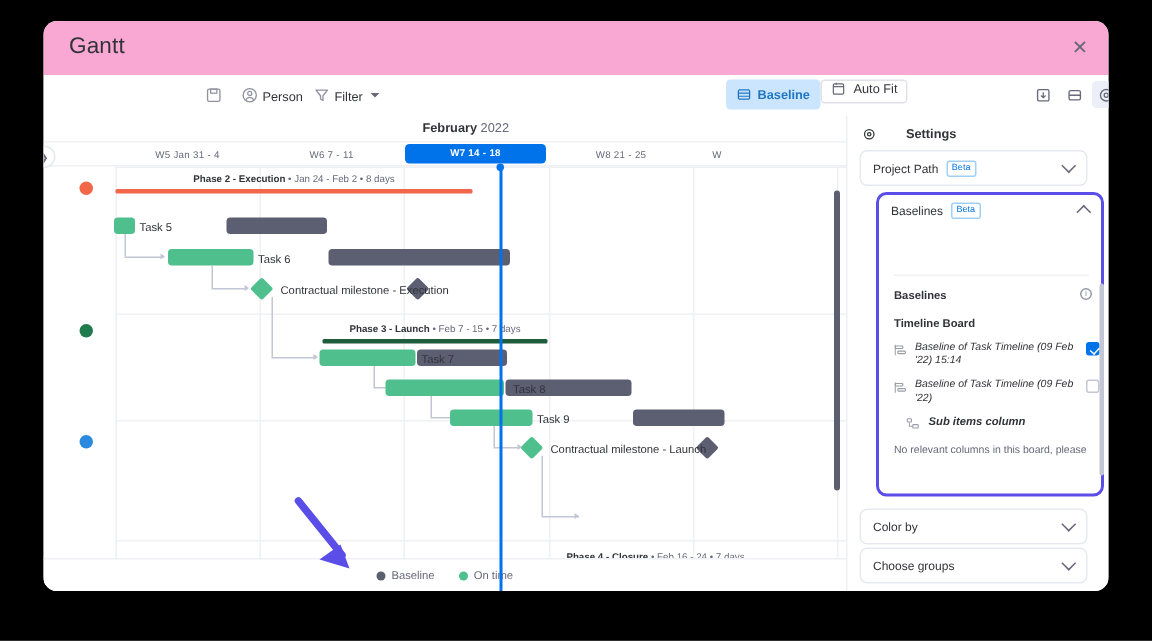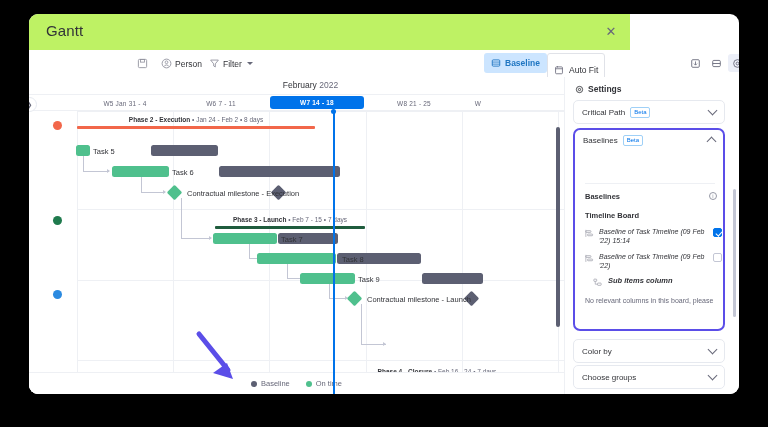--- a/index.html
+++ b/index.html
@@ -22,22 +22,22 @@
     left: 29px; top: 14px;
     width: 710px; height: 380px;
     background: #ffffff;
     border-radius: 9px;
     overflow: hidden;
   }
 
   
   .titlebar {
     position: absolute; left: 0; top: 0;
-    width: 601px; height: 36px;
-    background: #bef264;
+    width: 710px; height: 36px;
+    background: #f9a8d4;
   }
   .title-text {
     position: absolute; left: 17px; top: 8px;
     font-size: 15px; color: #323338; font-weight: 400;
     letter-spacing: .1px;
   }
   .close-btn {
     position: absolute; right: 12px; top: 11px;
     width: 14px; height: 14px;
     color: #676879; font-size: 13px; line-height: 14px;
@@ -81,22 +81,22 @@
   .baseline-chip {
     position: absolute; left: 455px; top: 3px;
     height: 20px; padding: 0 7px;
     display: flex; align-items: center; gap: 4px;
     background: #cce5ff; border-radius: 3px;
     font-size: 8.5px; color: #1f76c2; font-weight: 700;
     cursor: pointer;
   }
   .autofit-box {
     position: absolute; left: 518px; top: 3px;
-    height: 16px; padding: 16px 6px;
-    display: flex; align-items: center; gap: 5px;
+    height: 16px; padding: 0 6px;
+    display: flex; align-items: flex-start; gap: 5px;
     border: 1px solid #e0e2e8; border-radius: 3px;
     font-size: 8.5px; color: #323338; cursor: pointer;
   }
   .zoom-box {
     position: absolute; left: 572px; top: 3px;
     height: 20px; padding: 0 5px;
     display: flex; align-items: center; gap: 8px;
     border: 1px solid #e0e2e8; border-radius: 3px;
     font-size: 8.5px; color: #323338;
   }
@@ -118,21 +118,21 @@
     background: #fff; overflow: hidden;
   }
   .month-row {
     position: absolute; left: 0; top: 0; width: 535px; height: 18px;
     border-bottom: 1px solid #eef0f4;
   }
   .month-label {
     position: absolute; left: 0; right: 0; top: 3px;
     text-align: center; font-size: 8.5px; color: #676879;
   }
-  .month-label b { color: #323338; font-weight: 400; padding-left: 28px; }
+  .month-label b { color: #323338; font-weight: 700; padding-left: 28px; }
 
   .week-row {
     position: absolute; left: 0; top: 18px; width: 535px; height: 16px;
     border-bottom: 1px solid #eef0f4;
   }
   .week {
     position: absolute; top: 0; height: 16px;
     display: flex; align-items: center; justify-content: center;
     font-size: 6.5px; color: #676879; letter-spacing: .2px;
     cursor: pointer;
@@ -237,21 +237,21 @@
 
   
   .settings {
     position: absolute; left: 535px; top: 63px;
     width: 175px; height: 317px;
     background: #fff; border-left: 1px solid #eef0f4;
     overflow: hidden;
   }
   .set-head {
     position: absolute; left: 10px; top: 7px;
-    display: flex; align-items: center; gap: 4px;
+    display: flex; align-items: center; gap: 20px;
     font-size: 8.5px; font-weight: 700; color: #323338;
   }
   .acc {
     position: absolute; left: 8px; width: 152px;
     border: 1px solid #e6e9ef; border-radius: 5px;
     background: #fff;
   }
   .acc-row {
     height: 22px; display: flex; align-items: center;
     padding: 0 8px; cursor: pointer;
@@ -263,21 +263,21 @@
   }
   .acc-chev {
     margin-left: auto; width: 7px; height: 7px;
     border-right: 1.2px solid #676879; border-bottom: 1.2px solid #676879;
     transform: rotate(45deg); margin-top: -3px;
   }
   .acc-chev.up { transform: rotate(-135deg); margin-top: 2px; }
 
   
   .acc.focus {
-    border: 2.5px solid #5b4ee8; border-radius: 7px;
+    border: 2.5px solid #5b4ee8; border-radius: 7px; margin-left: 11px;
   }
 
   .seg {
     position: absolute; left: 10px; top: 27px;
     width: 130px; height: 18px;
     border: 1px solid #e6e9ef; border-radius: 3px;
     display: flex; overflow: hidden;
   }
   .seg-opt {
     flex: 1; display: flex; align-items: center; justify-content: center;
@@ -544,21 +544,21 @@
       <div class="set-head">
         <svg style="width:9px;height:9px" viewBox="0 0 16 16">
           <circle cx="8" cy="8" r="5.6" fill="none" stroke="#323338" stroke-width="1.5"></circle>
           <circle cx="8" cy="8" r="2" fill="none" stroke="#323338" stroke-width="1.5"></circle>
         </svg>
         <span>Settings</span>
       </div>
 
       <div class="acc" style="top:23px">
         <div class="acc-row">
-          <span class="acc-title">Critical Path</span>
+          <span class="acc-title">Project Path</span>
           <span class="beta">Beta</span>
           <span class="acc-chev"></span>
         </div>
       </div>
 
       <div class="acc focus" style="top:51px; height:203px">
         <div class="acc-row" style="height:21px">
           <span class="acc-title">Baselines</span>
           <span class="beta">Beta</span>
           <span class="acc-chev up"></span>

